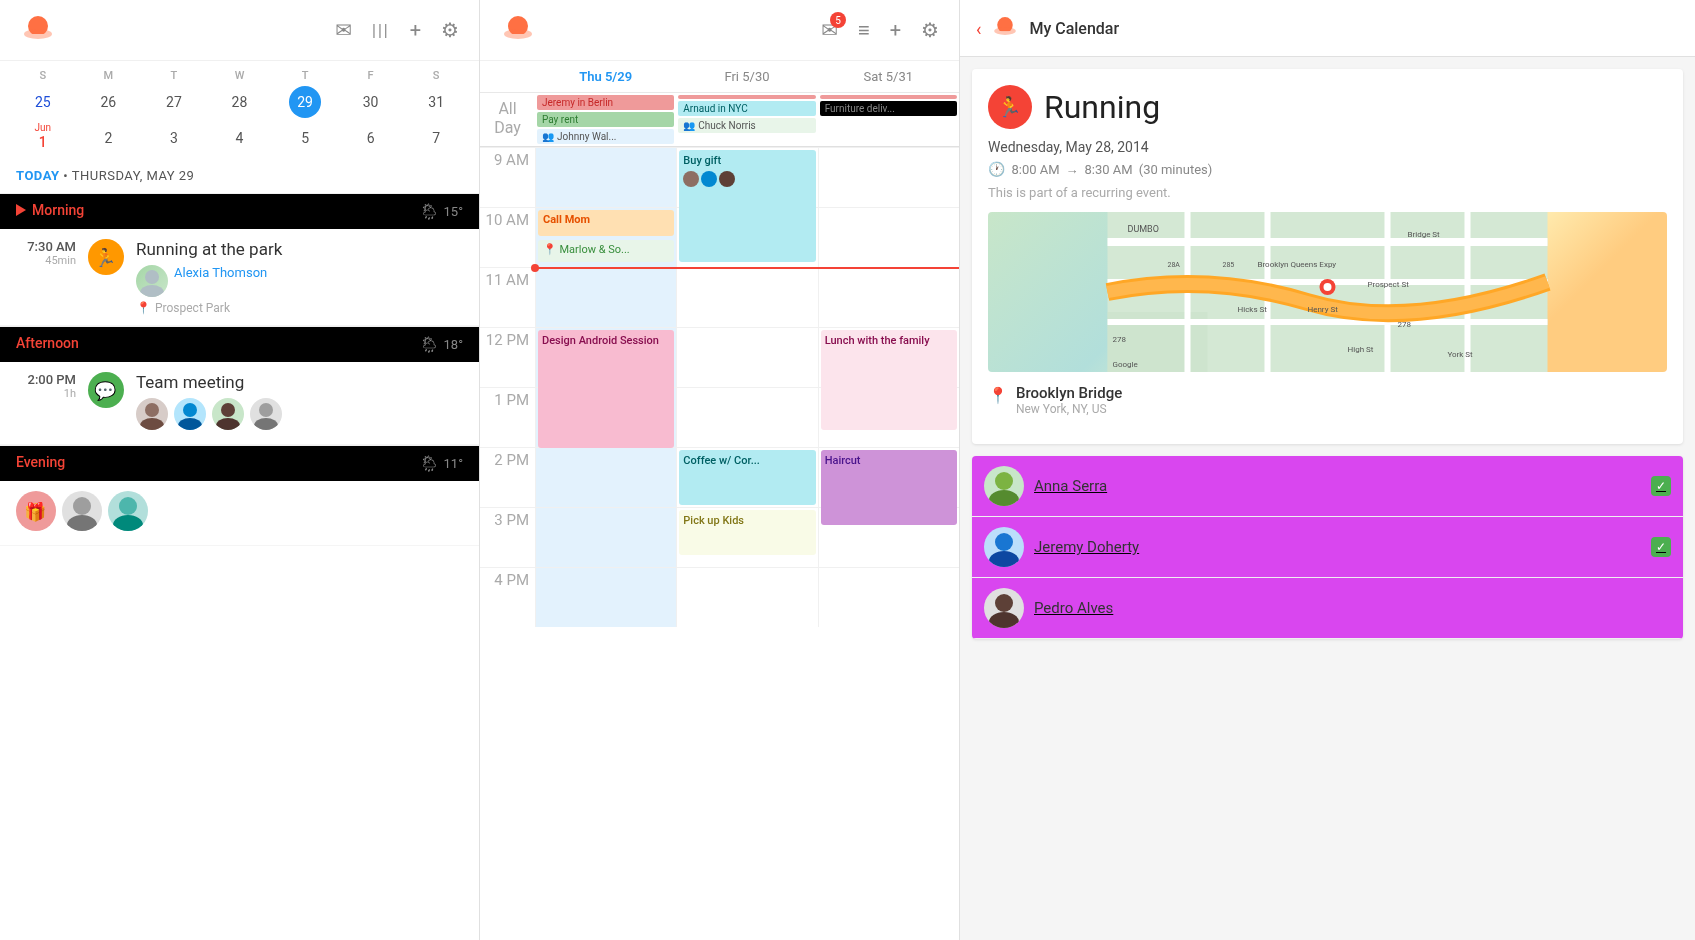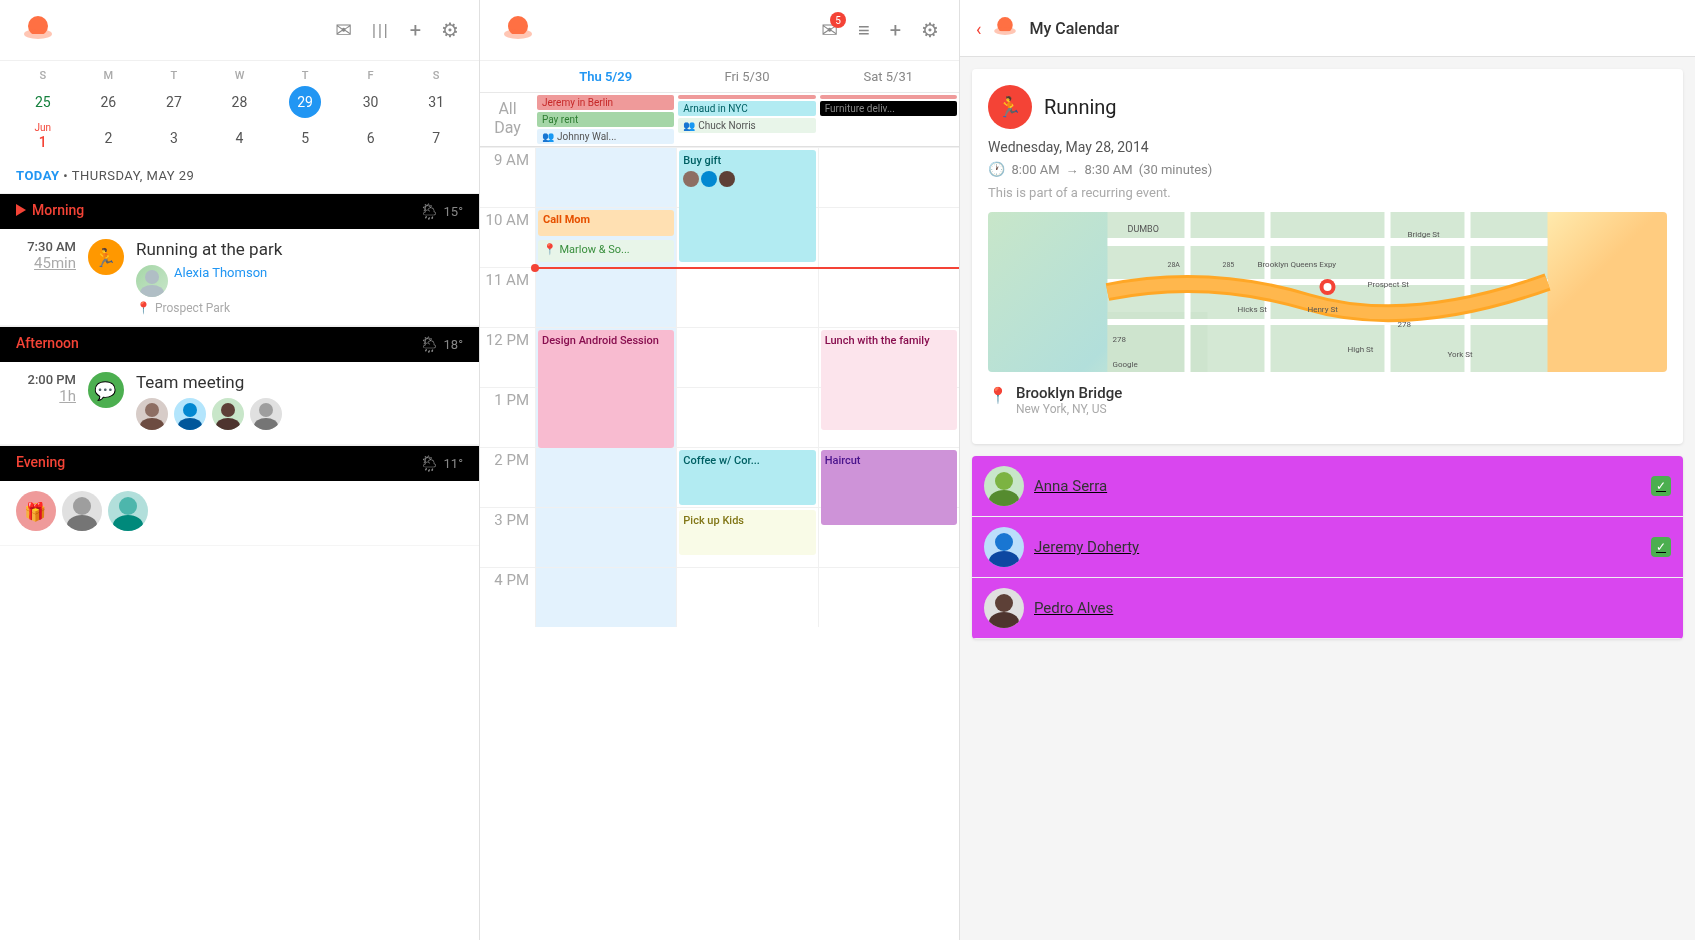--- a/index.html
+++ b/index.html
@@ -80,21 +80,21 @@
       align-items: center;
       justify-content: center;
       margin: auto;
     }
     .cal-day.today {
       background: #2196F3;
       color: #fff;
       border-radius: 50%;
     }
     .cal-day.other-month {
-      color: #15803d;
+      color: #1d4ed8;
     }
 
     .today-label {
       padding: 10px 16px;
       font-size: 13px;
       font-weight: 700;
       color: #2196F3;
       letter-spacing: 0.5px;
     }
     .today-label span { color: #555; font-weight: 400; }
@@ -129,21 +129,21 @@
       padding: 10px 16px;
       gap: 12px;
       align-items: flex-start;
       border-bottom: 1px solid #f5f5f5;
     }
     .event-time {
       min-width: 60px;
       text-align: right;
     }
     .event-time .time { font-size: 13px; color: #555; font-weight: 500; }
-    .event-time .duration { font-size: 15px; color: #aaa; text-decoration: underline; }
+    .event-time .duration { font-size: 11px; color: #aaa; }
     .event-icon-circle {
       width: 36px;
       height: 36px;
       border-radius: 50%;
       display: flex;
       align-items: center;
       justify-content: center;
       flex-shrink: 0;
     }
     .event-details { flex: 1; }
@@ -240,21 +240,21 @@
       padding: 16px;
       box-shadow: 0 1px 3px rgba(0,0,0,0.1);
     }
     .event-detail-header { display: flex; align-items: center; gap: 12px; margin-bottom: 10px; }
     .event-detail-icon {
       width: 44px; height: 44px; border-radius: 50%;
       background: #F44336;
       display: flex; align-items: center; justify-content: center;
       color: #fff; font-size: 20px;
     }
-    .event-detail-title { font-size: 20px; font-weight: 400; color: #222; }
+    .event-detail-title { font-size: 32px; font-weight: 400; color: #222; }
     .event-detail-date { font-size: 14px; color: #555; margin-bottom: 6px; }
     .event-detail-time {
       display: flex; align-items: center; gap: 6px;
       font-size: 13px; color: #888; margin-bottom: 8px;
     }
     .event-recurring { font-size: 13px; color: #aaa; margin-bottom: 12px; }
     .map-placeholder {
       width: 100%; height: 160px;
       background: linear-gradient(135deg, #c8e6c9 0%, #b2dfdb 30%, #fff9c4 60%, #ffcc80 80%);
       border-radius: 4px;

